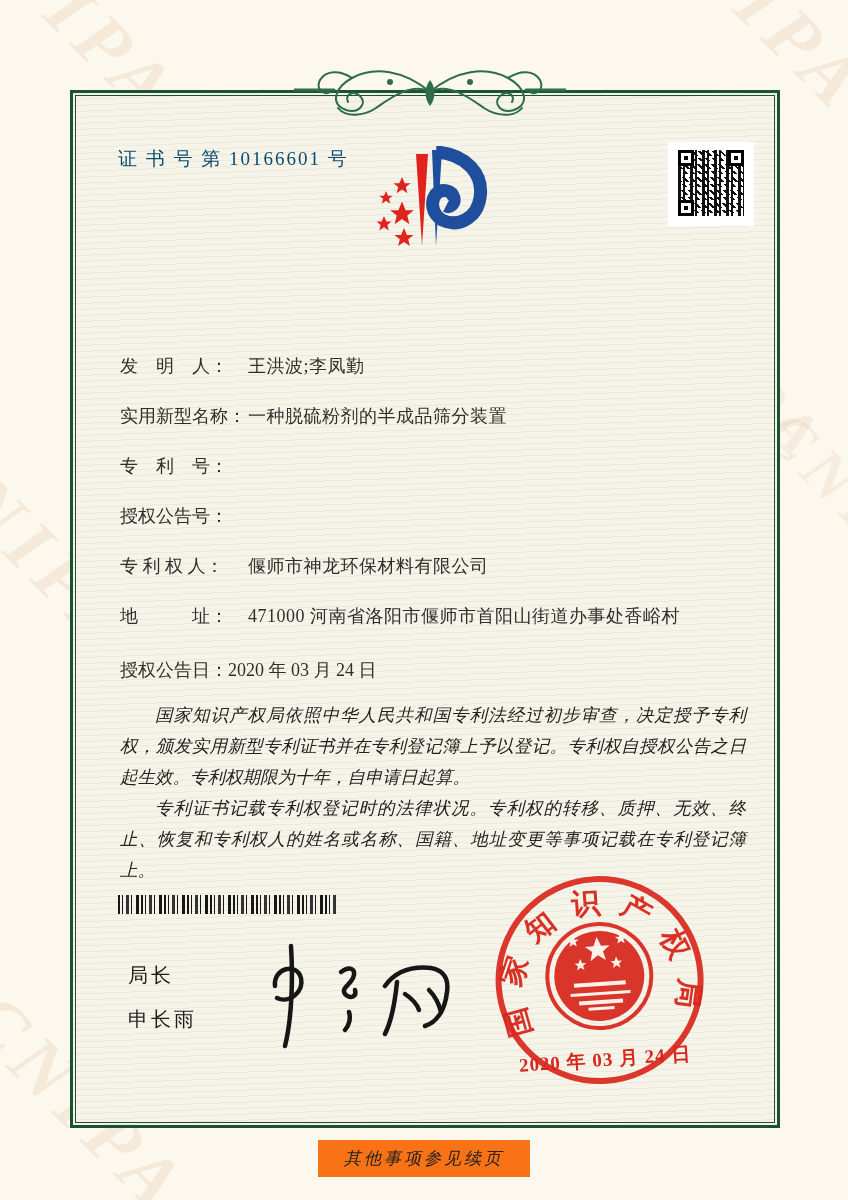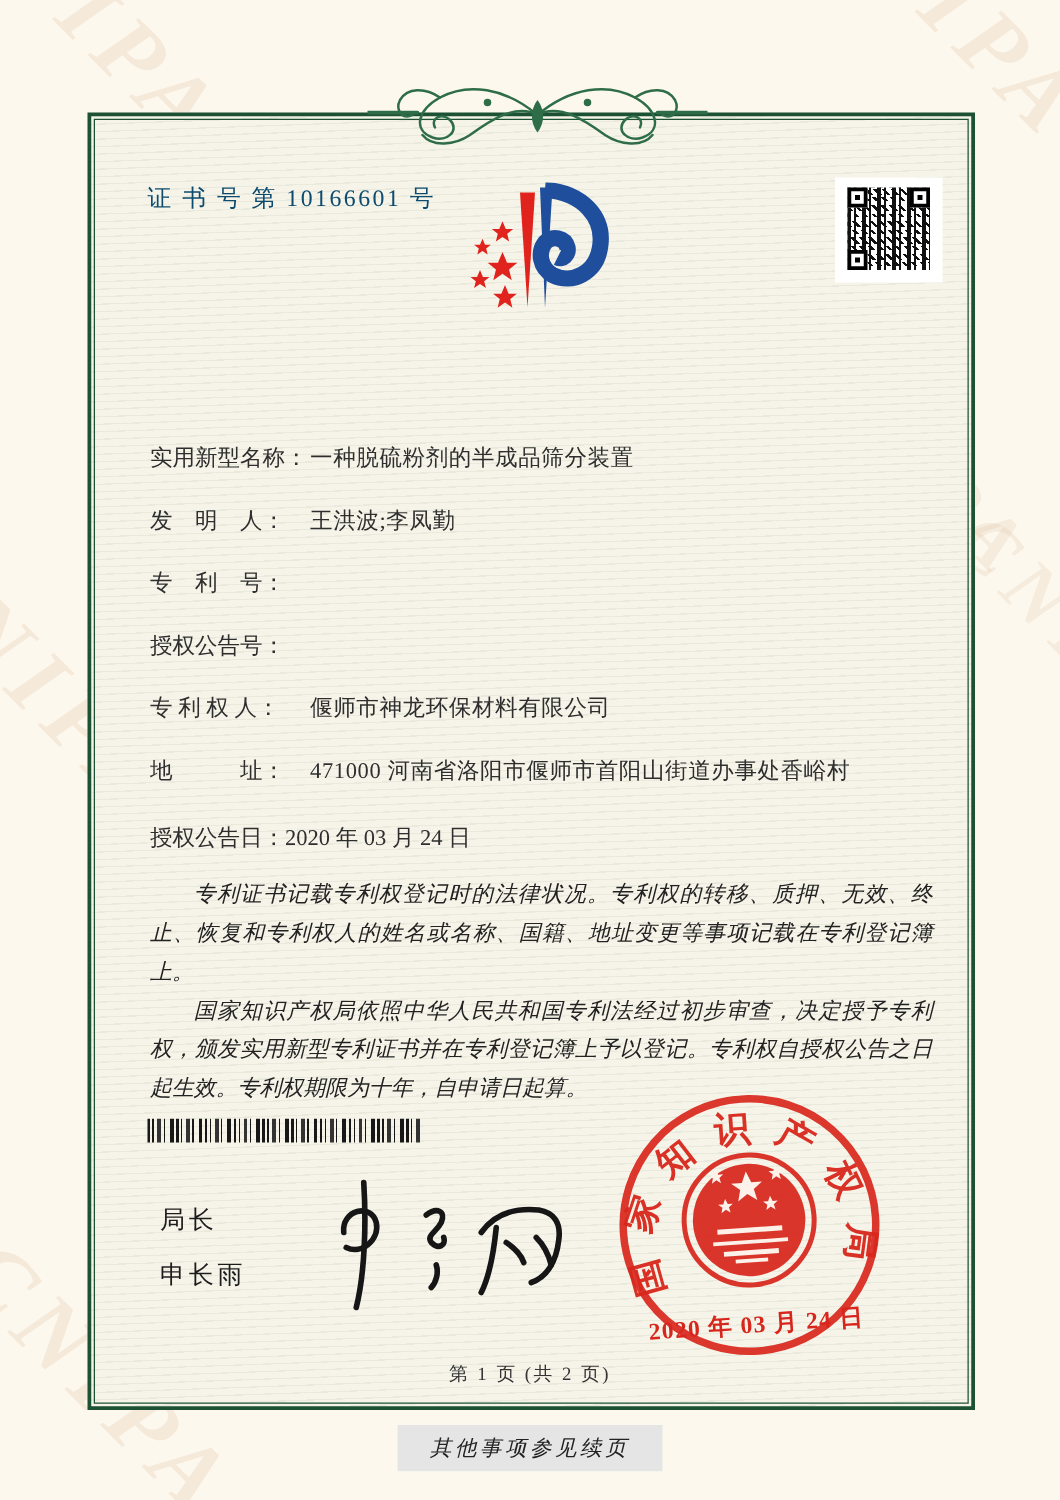--- a/index.html
+++ b/index.html
@@ -97,21 +97,21 @@
   .signature{position:absolute;left:245px;top:938px;width:215px;height:115px;}
 
   .seal{position:absolute;left:490px;top:876px;width:220px;height:220px;transform:rotate(-4deg);}
 
   .pageinfo{
     position:absolute;left:0;top:1090px;width:100%;text-align:center;
     font-size:15px;letter-spacing:2px;color:#333;
   }
   .note{
     position:absolute;left:50%;top:1140px;transform:translateX(-50%);
-    background:#e5e5e5;padding:7px 26px;font-size:17px;font-style:italic;
+    background:#f97316;padding:7px 26px;font-size:17px;font-style:italic;
     letter-spacing:3px;color:#222;
   }
 </style>
 </head>
 <body>
 
 <div class="page">
 
   <div class="wm wm1">CNIPA</div>
   <div class="wm wm2">CNIPA</div>
@@ -161,26 +161,26 @@
     <div class="qr">
       <div class="finder f-tl"></div>
       <div class="finder f-tr"></div>
       <div class="finder f-bl"></div>
     </div>
   </div>
 
 
   <div class="fields">
     <div class="field-row">
+      <span class="field-label">发　明　人：</span>
+      <span class="field-value">王洪波;李凤勤</span>
+    </div>
+    <div class="field-row">
       <span class="field-label">实用新型名称：</span>
       <span class="field-value">一种脱硫粉剂的半成品筛分装置</span>
-    </div>
-    <div class="field-row">
-      <span class="field-label">发　明　人：</span>
-      <span class="field-value">王洪波;李凤勤</span>
     </div>
     <div class="field-row">
       <span class="field-label">专　利　号：</span>
     </div>
     <div class="field-row">
       <span class="field-label">授权公告号：</span>
     </div>
     <div class="field-row">
       <span class="field-label">专 利 权 人：</span>
       <span class="field-value">偃师市神龙环保材料有限公司</span>
@@ -191,22 +191,22 @@
     </div>
   </div>
 
   <div class="grant-row">
     <div class="grant-left">
       <span>授权公告日：</span><span>2020 年 03 月 24 日</span>
     </div>
   </div>
 
   <div class="bodytext">
+    <p>国家知识产权局依照中华人民共和国专利法经过初步审查，决定授予专利权，颁发实用新型专利证书并在专利登记簿上予以登记。专利权自授权公告之日起生效。专利权期限为十年，自申请日起算。</p>
     <p>专利证书记载专利权登记时的法律状况。专利权的转移、质押、无效、终止、恢复和专利权人的姓名或名称、国籍、地址变更等事项记载在专利登记簿上。</p>
-    <p>国家知识产权局依照中华人民共和国专利法经过初步审查，决定授予专利权，颁发实用新型专利证书并在专利登记簿上予以登记。专利权自授权公告之日起生效。专利权期限为十年，自申请日起算。</p>
   </div>
 
   <div class="barcode"></div>
 
   <div class="signer">
     <span class="s-title">局长</span>
     <span class="s-name">申长雨</span>
   </div>
 
   <svg class="signature" viewBox="0 0 215 115">
@@ -240,17 +240,16 @@
       <use href="#star2" transform="translate(92,88) scale(0.62)" fill="#fdf2ea"></use>
       <use href="#star2" transform="translate(128,88) scale(0.62)" fill="#fdf2ea"></use>
       <rect x="84" y="106" width="52" height="4" fill="#fdf2ea"></rect>
       <rect x="80" y="116" width="60" height="3" fill="#fdf2ea"></rect>
       <rect x="88" y="124" width="44" height="4" fill="#fdf2ea"></rect>
       <rect x="97" y="131" width="26" height="3" fill="#fdf2ea"></rect>
     </g>
     <text x="110" y="190" text-anchor="middle" font-size="19" font-weight="bold" fill="#d8261c" letter-spacing="1" font-family="'Liberation Serif','DejaVu Serif',serif">2020 年 03 月 24 日</text>
   </svg>
 
-  <div class="pageinfo">第 1 页 (共 2 页)</div>
 
   <div class="note">其他事项参见续页</div>
 
 </div>
 
 </body></html>

